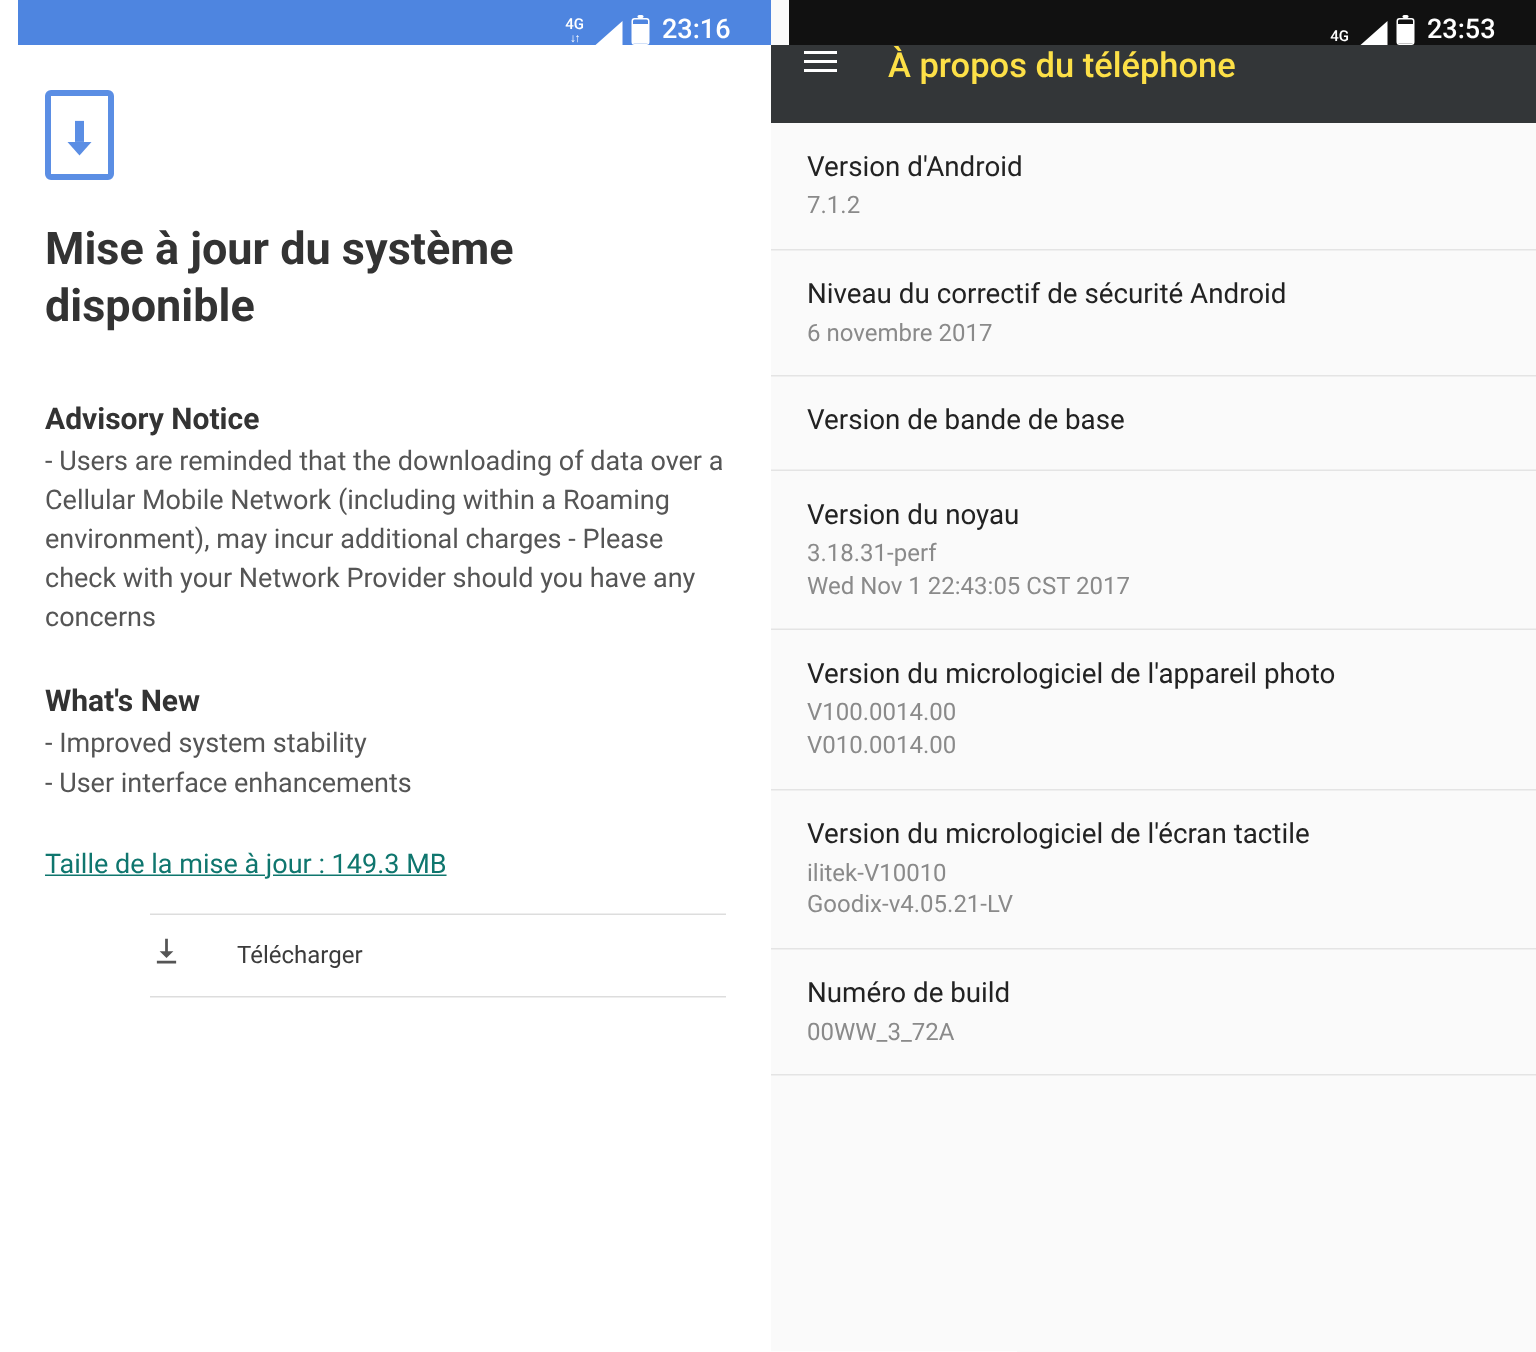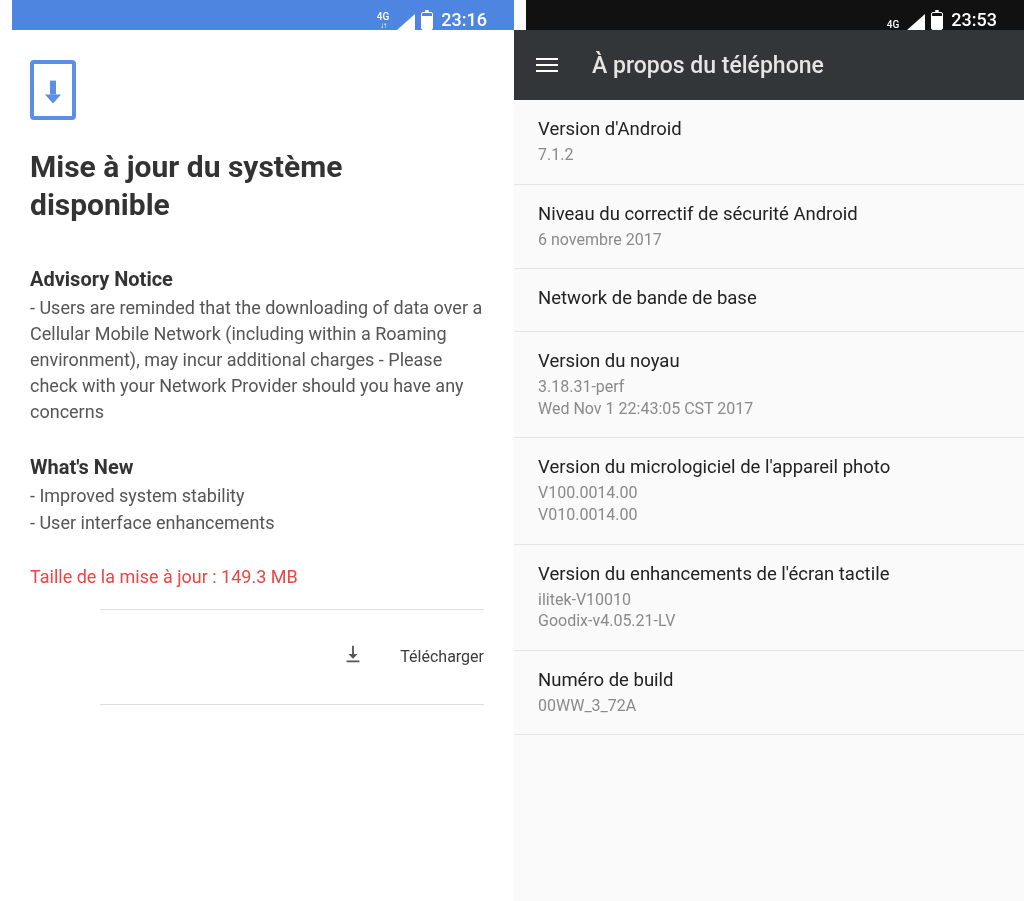--- a/index.html
+++ b/index.html
@@ -116,45 +116,44 @@
     color: #333;
   }
   .left p {
     font-size: 18px;
     line-height: 1.45;
     margin: 0 0 30px 0;
     color: #555;
   }
   .left .size-line {
     font-size: 18px;
-    color: #ef4444;
+    color: #0f766e;
     margin: 8px 0 22px 0;
+    text-decoration: underline;
   }
   .dl-icon {
     width: 22px;
     margin-right: 36px;
     color: #555;
   }
   .left .dl-wrap{
     margin-left: 70px;
     border-top:1px solid #ddd;
     border-bottom:1px solid #ddd;
-    padding: 34px 0;
+    padding: 14px 0;
     display:flex;
     align-items:center;
-    justify-content:flex-end;
   }
 
   
   .appbar {
     background: #333638;
-    color: #e5e5e5;
-    height: 70px;
+    color: #fde047;
+    height: 52px;
     display: flex;
-    align-items: center;
     padding: 0 22px;
   }
   .hamburger {
     width: 22px;
     margin-right: 34px;
   }
   .hamburger div {
     height: 2px;
     background: #fff;
     margin: 4px 0;
@@ -256,34 +255,34 @@
     <div class="list" id="about-list">
         <div class="list-item">
           <div class="title">Version d'Android</div>
           <div class="value">7.1.2</div>
         </div>
         <div class="list-item">
           <div class="title">Niveau du correctif de sécurité Android</div>
           <div class="value">6 novembre 2017</div>
         </div>
         <div class="list-item">
-          <div class="title">Network de bande de base</div>
+          <div class="title">Version de bande de base</div>
         </div>
         <div class="list-item">
           <div class="title">Version du noyau</div>
           <div class="value">3.18.31-perf
 Wed Nov 1 22:43:05 CST 2017</div>
         </div>
         <div class="list-item">
           <div class="title">Version du micrologiciel de l'appareil photo</div>
           <div class="value">V100.0014.00
 V010.0014.00</div>
         </div>
         <div class="list-item">
-          <div class="title">Version du enhancements de l'écran tactile</div>
+          <div class="title">Version du micrologiciel de l'écran tactile</div>
           <div class="value">ilitek-V10010
 Goodix-v4.05.21-LV</div>
         </div>
         <div class="list-item">
           <div class="title">Numéro de build</div>
           <div class="value">00WW_3_72A</div>
         </div>
       </div>
   </div>
 

